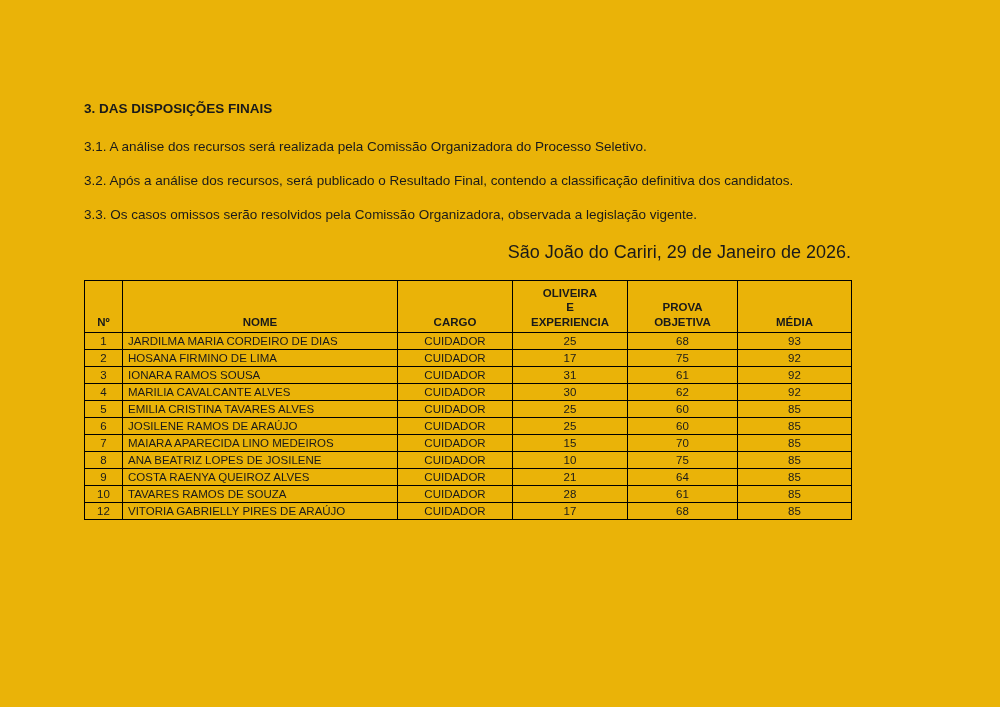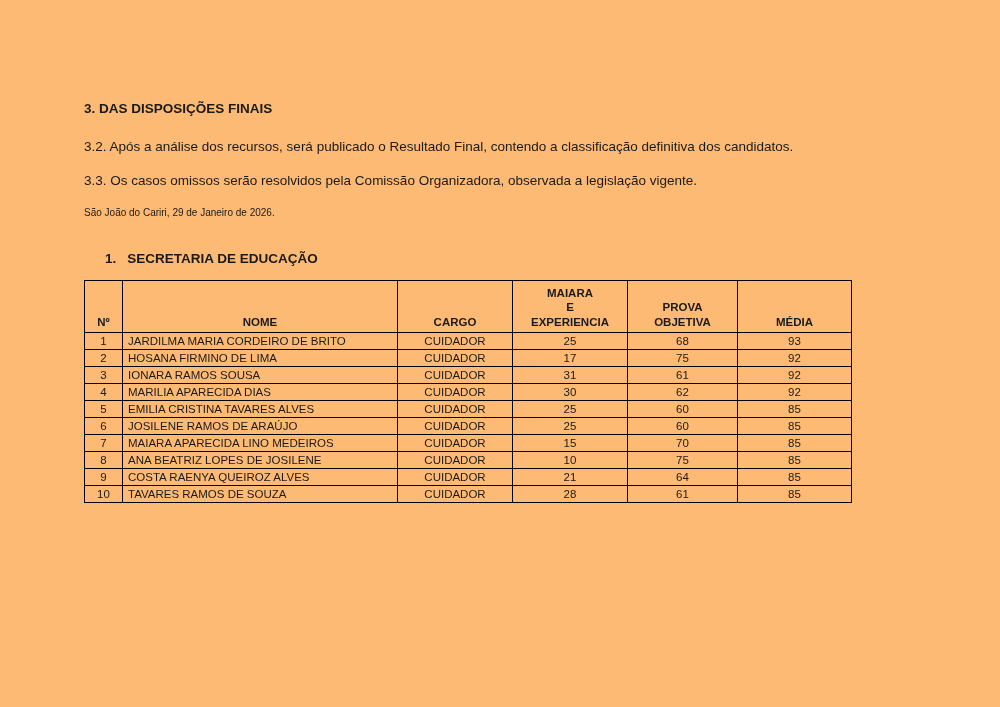--- a/index.html
+++ b/index.html
@@ -12,21 +12,21 @@
     width: 1000px;
     height: 707px;
     font-family: "Liberation Sans", sans-serif;
     color: #1a1a1a;
     overflow: hidden;
   }
   .page {
     position: relative;
     width: 1000px;
     height: 707px;
-    background: #fdba74;
+    background: #eab308;
     padding-left: 28px;
   }
   .content {
     position: absolute;
     left: 84px;
     top: 100px;
     width: 767px;
   }
   .section-title {
     font-size: 13.5px;
@@ -34,23 +34,23 @@
     margin: 0 0 20px 0;
     line-height: 1.35;
   }
   .para {
     font-size: 13.5px;
     margin: 0 0 15px 0;
     line-height: 1.4;
   }
   .bold { font-weight: normal; }
   .dateline {
-    font-size: 10px;
-    text-align: left;
-    margin: 4px 0 30px 0;
+    font-size: 18px;
+    text-align: right;
+    margin: 4px 0 15px 0;
     line-height: 1.4;
   }
   .list-heading {
     font-size: 13.5px;
     font-weight: bold;
     margin: 4px 0 12px 0;
     padding-left: 21px;
     line-height: 1.35;
   }
   .list-heading .num { margin-right: 11px; }
@@ -92,55 +92,55 @@
   .col-media { width: 114px; }
 </style>
 </head>
 <body>
 
 <div class="page">
   <div class="content">
 
     <h3 class="section-title">3. DAS DISPOSIÇÕES FINAIS</h3>
 
+    <p class="para">3.1. A análise dos recursos será realizada pela Comissão Organizadora do Processo Seletivo.</p>
 
     <p class="para"><span>3.2. Após a análise dos recursos, será publicado o </span><span class="bold">Resultado Final</span><span>, contendo a classificação definitiva dos candidatos.</span></p>
 
     <p class="para">3.3. Os casos omissos serão resolvidos pela Comissão Organizadora, observada a legislação vigente.</p>
 
     <p class="dateline"><span class="bold">São João do Cariri</span><span>, 29 de Janeiro de 2026.</span></p>
 
-    <div class="list-heading"><span class="num">1.</span><span>SECRETARIA DE EDUCAÇÃO</span></div>
 
     <table class="results">
       <colgroup>
         <col class="col-num">
           <col class="col-nome">
           <col class="col-cargo">
         <col class="col-tit">
           <col class="col-prova">
           <col class="col-media">
       </colgroup>
       <thead>
         <tr>
           <th>Nº</th>
           <th>NOME</th>
           <th>CARGO</th>
-          <th>MAIARA
+          <th>OLIVEIRA
 E
 EXPERIENCIA</th>
           <th>PROVA
 OBJETIVA</th>
           <th>MÉDIA</th>
         </tr>
       </thead>
       <tbody>
   <tr>
     <td>1</td>
-    <td class="name-cell">JARDILMA MARIA CORDEIRO DE BRITO</td>
+    <td class="name-cell">JARDILMA MARIA CORDEIRO DE DIAS</td>
     <td>CUIDADOR</td>
     <td>25</td>
     <td>68</td>
     <td>93</td>
   </tr>
 
   <tr>
     <td>2</td>
     <td class="name-cell">HOSANA FIRMINO DE LIMA</td>
     <td>CUIDADOR</td>
@@ -153,21 +153,21 @@
     <td>3</td>
     <td class="name-cell">IONARA RAMOS SOUSA</td>
     <td>CUIDADOR</td>
     <td>31</td>
     <td>61</td>
     <td>92</td>
   </tr>
 
   <tr>
     <td>4</td>
-    <td class="name-cell">MARILIA APARECIDA DIAS</td>
+    <td class="name-cell">MARILIA CAVALCANTE ALVES</td>
     <td>CUIDADOR</td>
     <td>30</td>
     <td>62</td>
     <td>92</td>
   </tr>
 
   <tr>
     <td>5</td>
     <td class="name-cell">EMILIA CRISTINA TAVARES ALVES</td>
     <td>CUIDADOR</td>
@@ -215,18 +215,26 @@
   <tr>
     <td>10</td>
     <td class="name-cell">TAVARES RAMOS DE SOUZA</td>
     <td>CUIDADOR</td>
     <td>28</td>
     <td>61</td>
     <td>85</td>
   </tr>
 
 
+  <tr>
+    <td>12</td>
+    <td class="name-cell">VITORIA GABRIELLY PIRES DE ARAÚJO</td>
+    <td>CUIDADOR</td>
+    <td>17</td>
+    <td>68</td>
+    <td>85</td>
+  </tr>
 
 </tbody>
     </table>
 
   </div>
 </div>
 
 </body></html>

